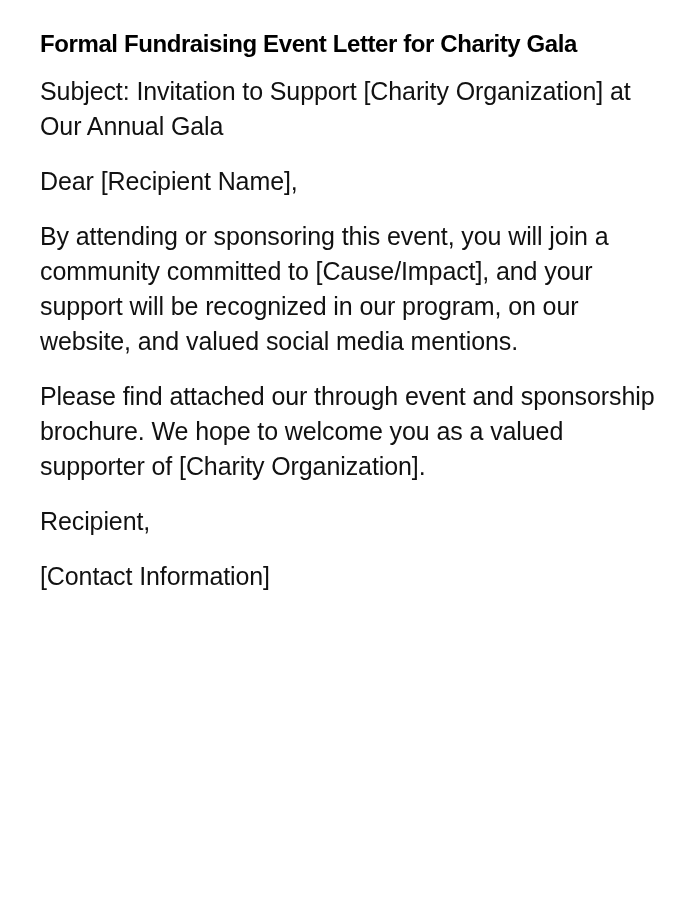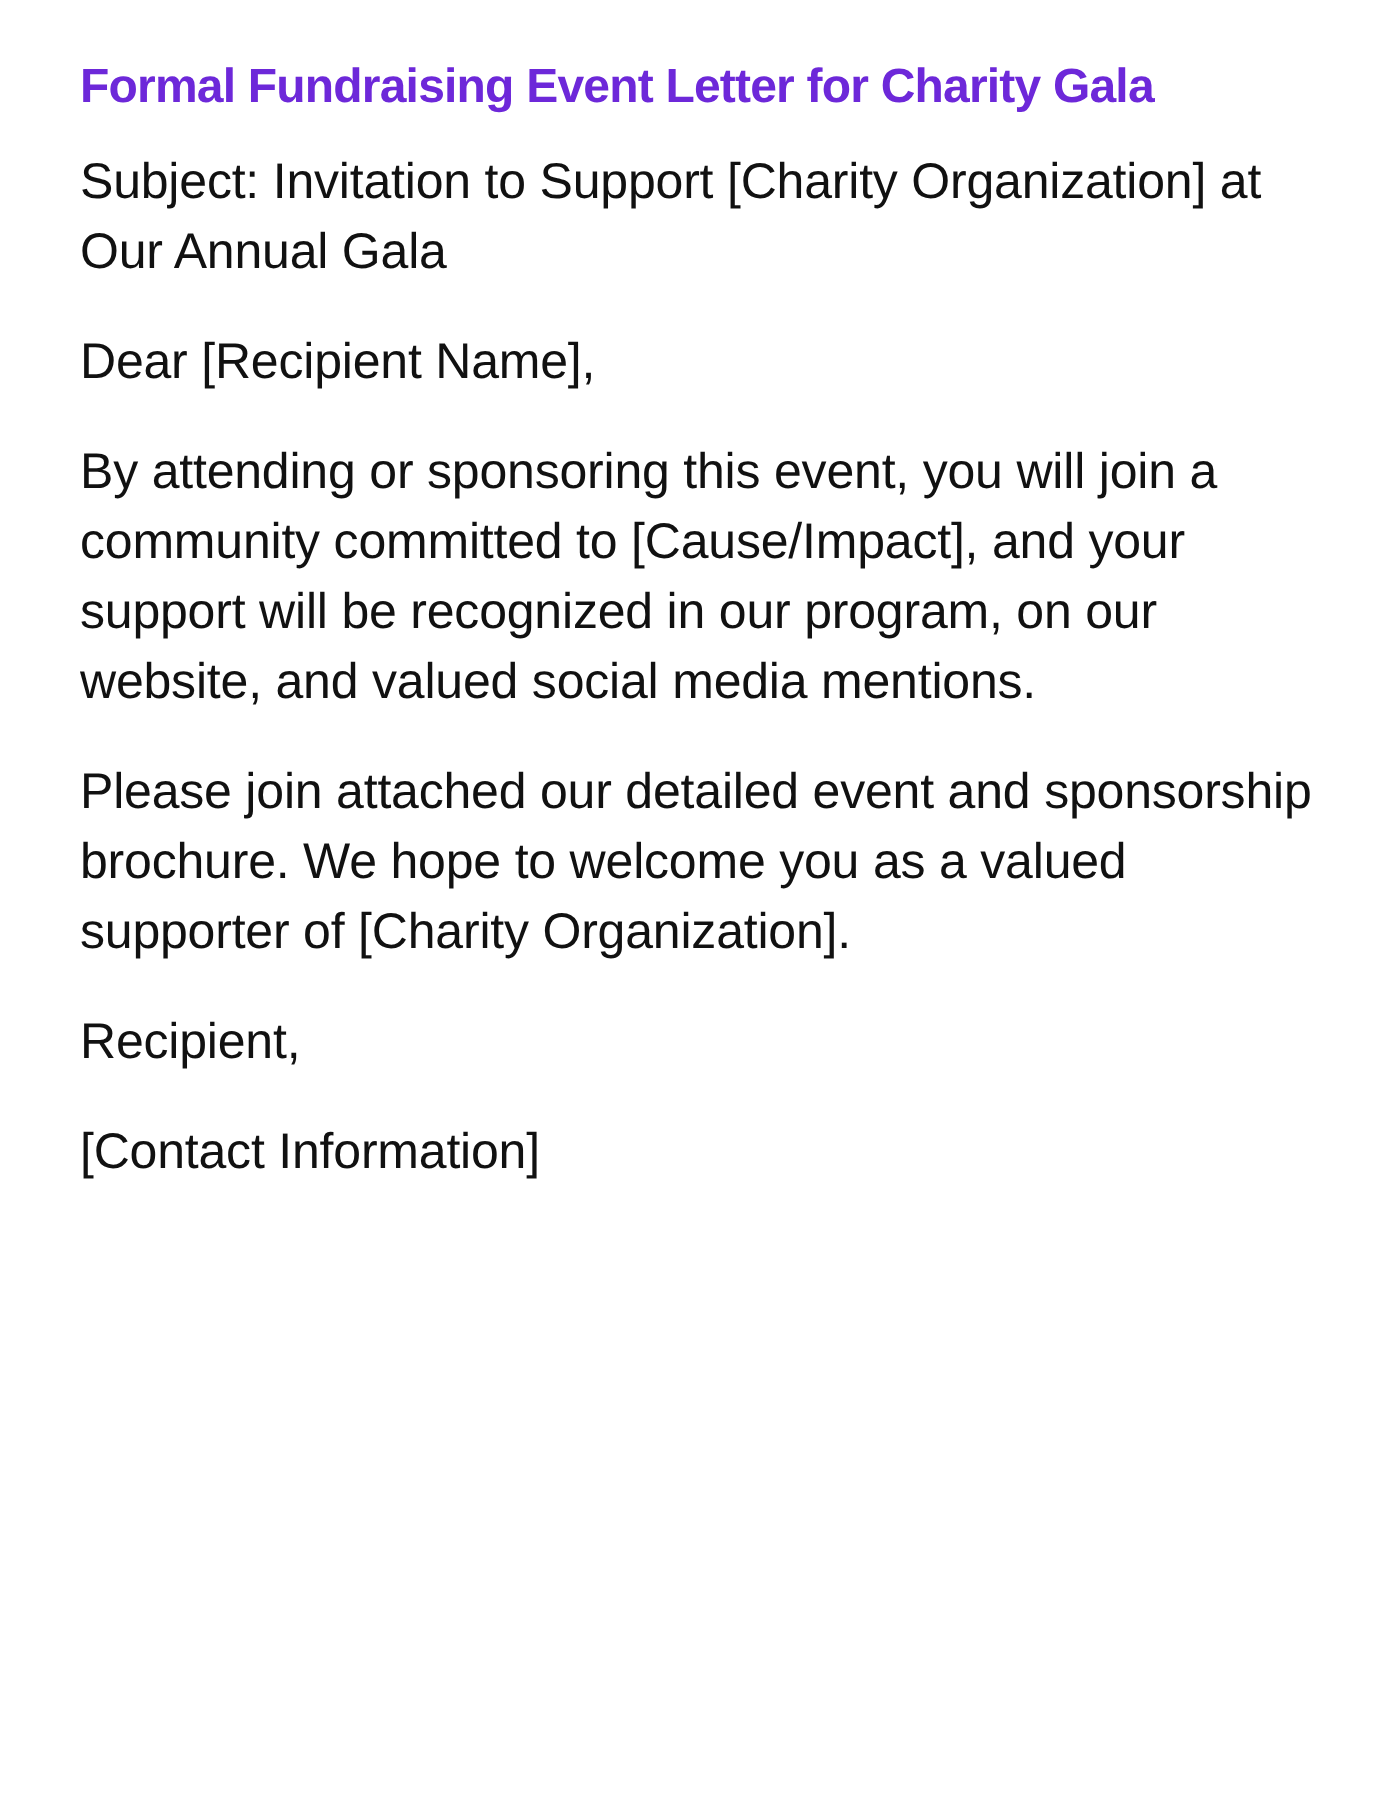--- a/index.html
+++ b/index.html
@@ -8,33 +8,33 @@
       padding: 24px 40px 0 40px;
       color: #111111;
       font-family: "Liberation Sans", sans-serif;
     }
     .title {
       font-size: 24px;
       font-weight: bold;
       margin: 4px 0 14px 0;
       letter-spacing: -0.4px;
       line-height: 32px;
-      color: #6d28d9;
+      color: #000000;
     }
     .para {
       font-size: 25px;
       line-height: 35px;
       margin: 0 0 20px 0;
       letter-spacing: -0.1px;
     }
   </style>
 </head>
 <body>
 
 <div class="page">
   <h1 class="title">Formal Fundraising Event Letter for Charity Gala</h1>
   <p class="para">Subject: Invitation to Support [Charity Organization] at Our Annual Gala</p>
   <p class="para">Dear [Recipient Name],</p>
   <p class="para">By attending or sponsoring this event, you will join a community committed to [Cause/Impact], and your support will be recognized in our program, on our website, and valued social media mentions.</p>
-  <p class="para">Please join attached our detailed event and sponsorship brochure. We hope to welcome you as a valued supporter of [Charity Organization].</p>
+  <p class="para">Please find attached our through event and sponsorship brochure. We hope to welcome you as a valued supporter of [Charity Organization].</p>
   <p class="para">Recipient,</p>
   <p class="para">[Contact Information]</p>
 </div>
 
 </body></html>

